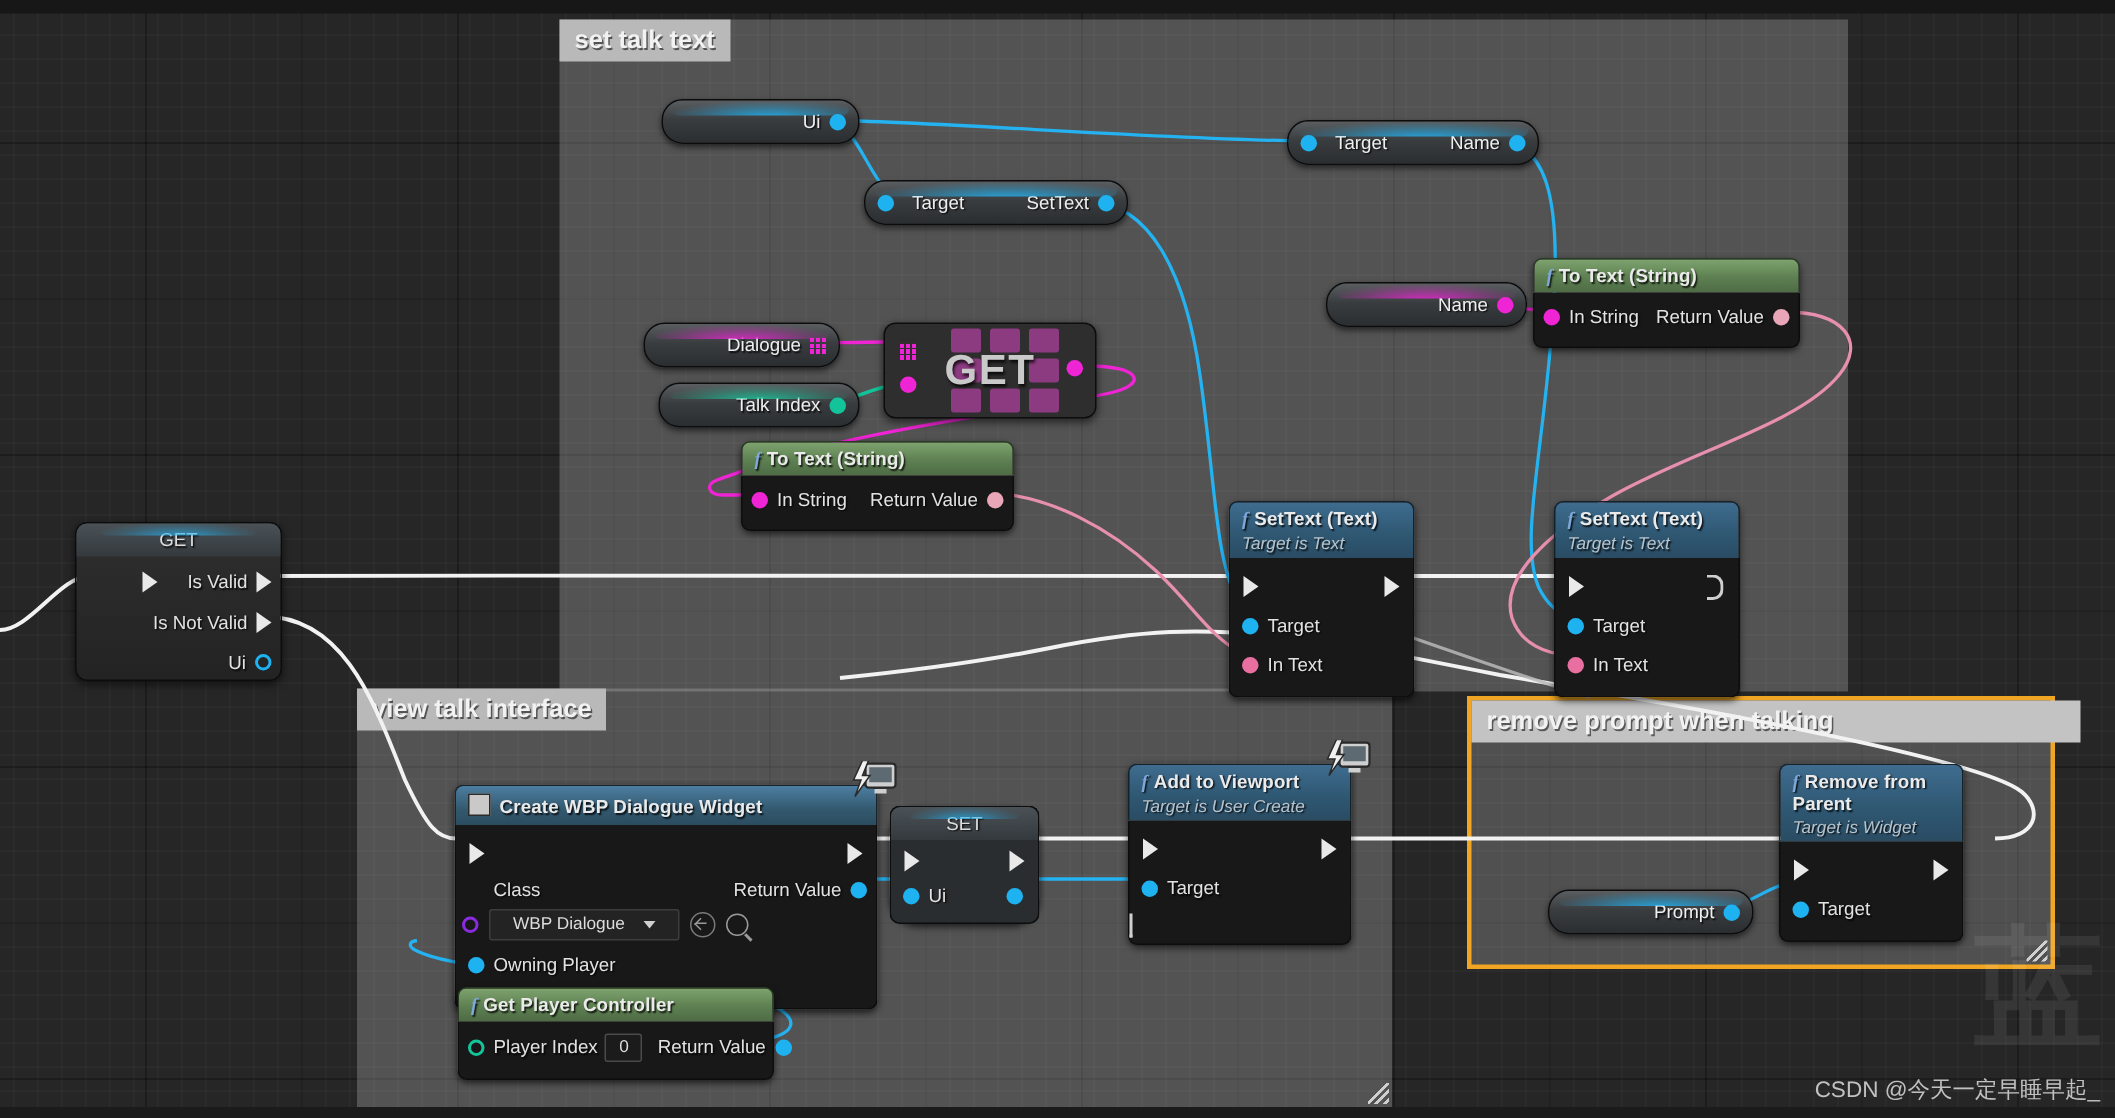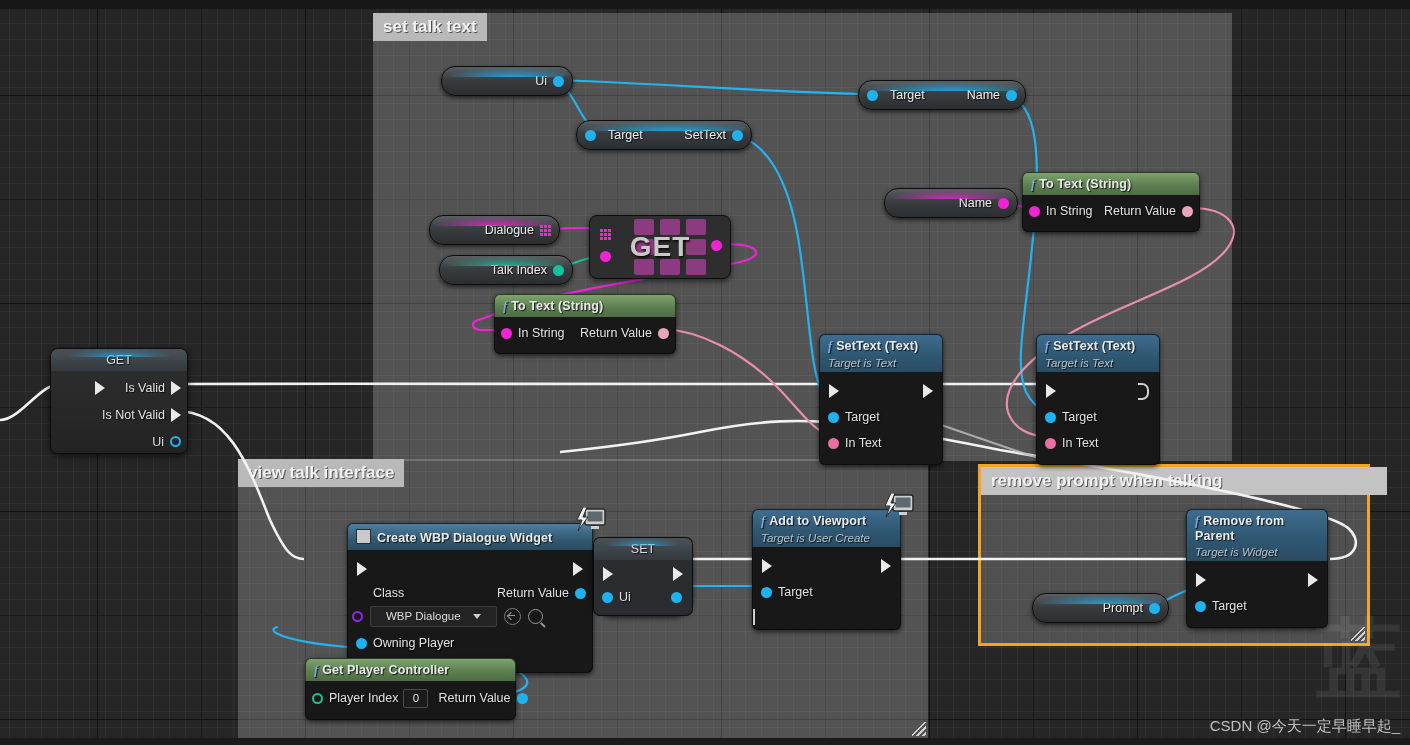--- a/index.html
+++ b/index.html
@@ -361,21 +361,21 @@
         <span class="pin cyan" style="margin-left:2px;"></span>
         <span class="lbl" style="margin-left:6px;">Target</span>
       </div>
       <div class="row" style="height:26px;">
         <span class="pin pink" style="margin-left:2px;"></span>
         <span class="lbl" style="margin-left:6px;">In Text</span>
       </div>
     </div>
   </div>
 
-  <div class="node" style="left:303px;top:523px;width:246px;margin-left:44px;">
+  <div class="node" style="left:303px;top:523px;width:282px;">
     <div class="badge">
       <svg width="34" height="30" viewBox="0 0 34 30">
         <rect x="12" y="2" width="20" height="16" rx="2" fill="#cfcfcf" stroke="#2a2a2a" stroke-width="1.5"></rect>
         <rect x="14.5" y="4.5" width="15" height="10" fill="#5d6a72"></rect>
         <rect x="18" y="19" width="8" height="3" fill="#cfcfcf"></rect>
         <path d="M10,0 L4,13 L9,13 L5,24 L15,10 L10,10 L14,0 Z" fill="#f0f0f0" stroke="#2a2a2a" stroke-width="1"></path>
       </svg>
     </div>
     <div class="nhead head-widget" style="padding:5px 8px;">
       <span style="display:inline-block;width:13px;height:13px;background:#c9c9c9;border:1px solid #2a2a2a;vertical-align:-2px;margin-right:6px;"></span><span class="title">Create WBP Dialogue Widget</span>
@@ -466,21 +466,21 @@
         <span class="exec" style="margin-right:3px;"></span>
       </div>
       <div class="row" style="height:26px;">
         <span class="pin cyan" style="margin-left:2px;"></span>
         <span class="lbl" style="margin-left:6px;">Target</span>
       </div>
       <div style="padding:4px 0 2px 0;"><span class="vchev"></span></div>
     </div>
   </div>
 
-  <div class="node" style="left:1186px;top:509px;width:142px;">
+  <div class="node" style="left:1186px;top:509px;width:123px;">
     <div class="nhead head-blue">
       <div><span class="fx">f</span><span class="title">Remove from Parent</span></div>
       <div class="sub">Target is Widget</div>
     </div>
     <div class="nbody" style="padding-top:6px;">
       <div class="row" style="height:26px;">
         <span class="exec" style="margin-left:3px;"></span>
         <span class="spacer"></span>
         <span class="exec" style="margin-right:3px;"></span>
       </div>

